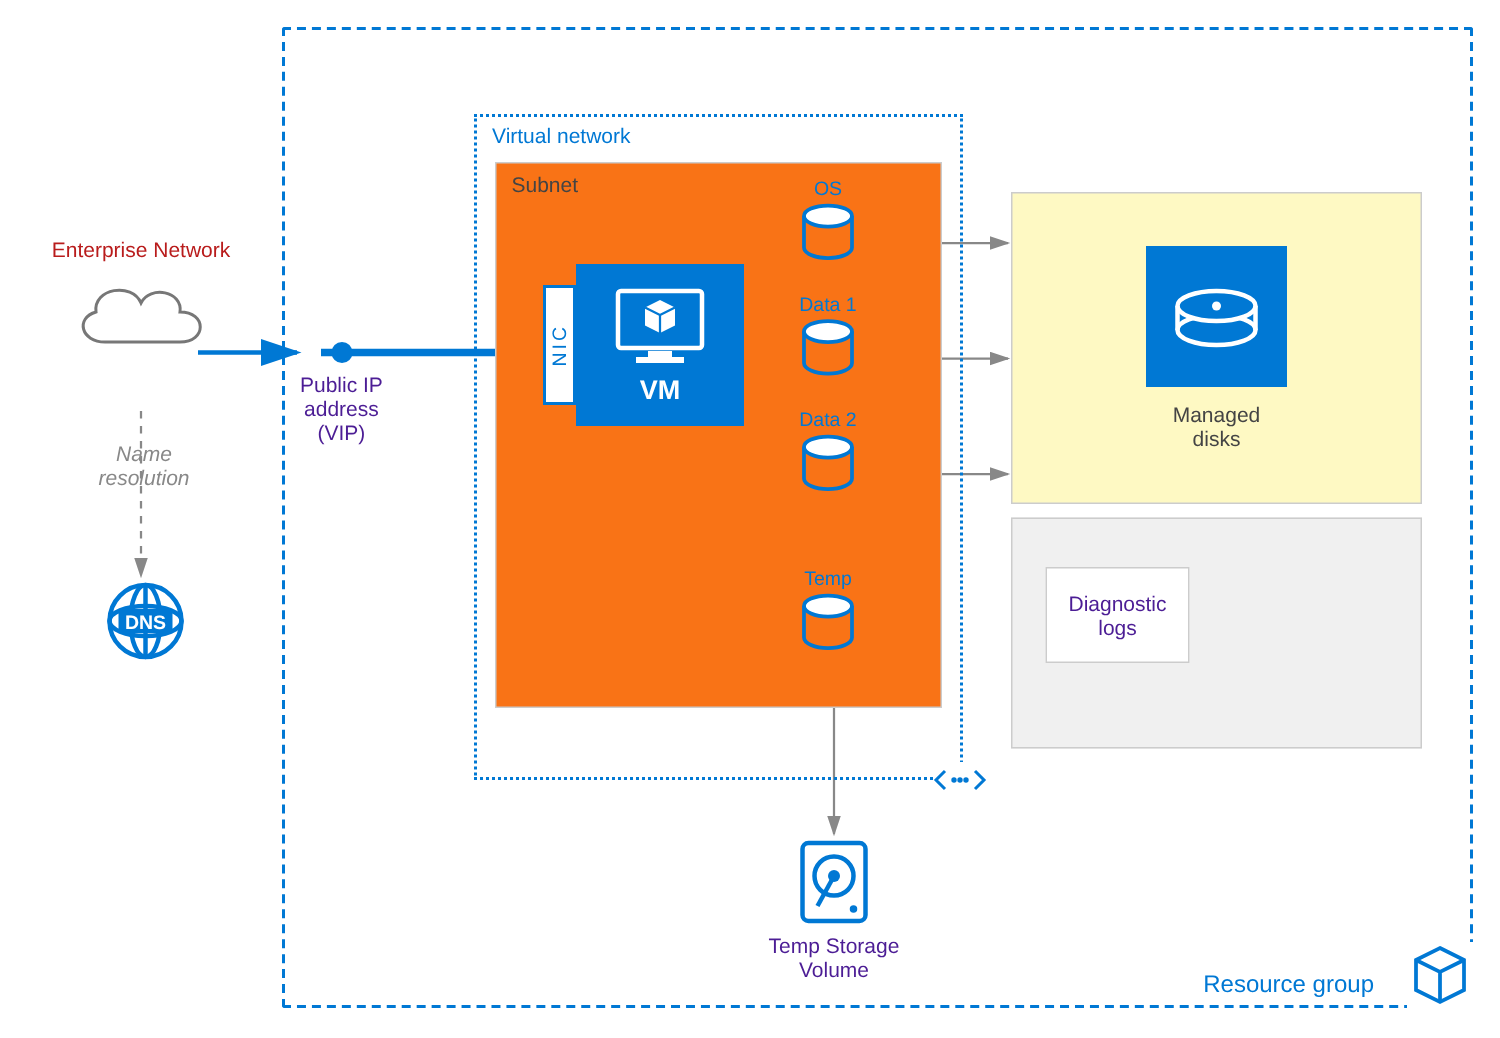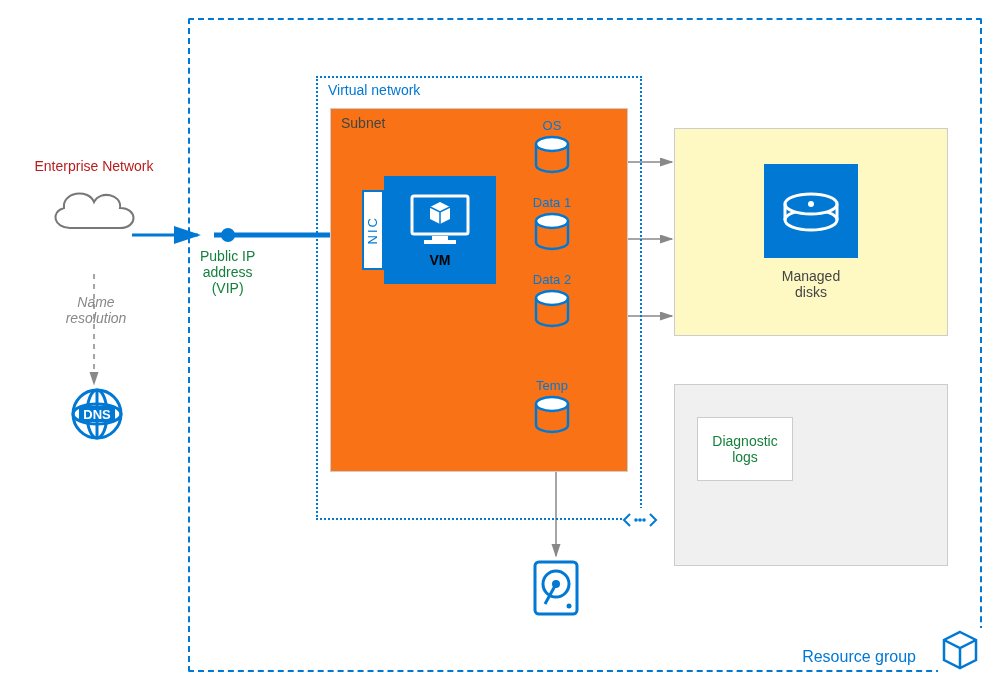--- a/index.html
+++ b/index.html
@@ -6,21 +6,21 @@
   body {
     margin: 0;
     font-family: "Segoe UI", Arial, sans-serif;
     background: #fff;
     width: 1000px;
     height: 692px;
     position: relative;
     color: #333;
   }
   .label { font-size: 14px; color: #b91c1c; text-align: center; }
-  .label-blue { color: #15803d; font-size: 14px; text-align: center; }
+  .label-blue { color: #4c1d95; font-size: 14px; text-align: center; }
   .label-italic { font-style: italic; color: #888; font-size: 14px; text-align: center; }
 
   
   .resource-group {
     position: absolute;
     left: 188px; top: 18px;
     width: 794px; height: 654px;
     border: 2px dashed #0078d4;
     border-radius: 2px;
   }
@@ -71,22 +71,22 @@
     background: #fef9c3;
     border: 1px solid #ccc;
     display: flex; flex-direction: column;
     align-items: center; justify-content: center;
     gap: 10px;
   }
 
   
   .logs {
     position: absolute;
-    left: 674px; top: 384px;
-    width: 274px; height: 182px;
+    left: 674px; top: 345px;
+    width: 274px; height: 154px;
     background: #f0f0f0;
     border: 1px solid #ccc;
   }
   .diaglogs {
     position: absolute;
     left: 22px; top: 32px;
     width: 96px; height: 64px;
     background: #fff; border: 1px solid #ccc;
     display: flex; align-items: center; justify-content: center;
     padding: 4px;
@@ -105,21 +105,21 @@
   }
   .vm {
     position: absolute;
     left: 384px; top: 176px;
     width: 112px; height: 108px;
     background: #0078d4;
     display: flex; flex-direction: column;
     align-items: center; justify-content: center;
     gap: 4px;
   }
-  .vm-label { color: #000000; font-weight: 600; font-size: 14px; }
+  .vm-label { color: #ffffff; font-weight: 600; font-size: 18px; }
 
   
   .cloud-wrap {
     position: absolute;
     left: 34px; top: 158px;
     width: 120px;
     display: flex; flex-direction: column; align-items: center; gap: 6px;
   }
 
   .public-ip {
@@ -312,20 +312,24 @@
 </div>
 
 <div class="temp-storage">
   <svg width="50" height="60" viewBox="0 0 50 60">
     <rect x="4" y="4" width="42" height="52" rx="4" fill="#fff" stroke="#0078d4" stroke-width="3"></rect>
     <circle cx="25" cy="26" r="13" fill="none" stroke="#0078d4" stroke-width="3"></circle>
     <circle cx="25" cy="26" r="4" fill="#0078d4"></circle>
     <path d="M25 26 L14 46" stroke="#0078d4" stroke-width="3"></path>
     <circle cx="38" cy="48" r="2.5" fill="#0078d4"></circle>
   </svg>
+  <div class="label-blue">
+    <div>Temp Storage</div>
+    <div>Volume</div>
+  </div>
 </div>
 
 <div class="peering">
   <svg width="36" height="20" viewBox="0 0 36 20">
     <path d="M8 4 L2 10 L8 16" fill="none" stroke="#0078d4" stroke-width="2"></path>
     <path d="M28 4 L34 10 L28 16" fill="none" stroke="#0078d4" stroke-width="2"></path>
     <circle cx="14" cy="10" r="1.8" fill="#0078d4"></circle>
     <circle cx="18" cy="10" r="1.8" fill="#0078d4"></circle>
     <circle cx="22" cy="10" r="1.8" fill="#0078d4"></circle>
   </svg>

